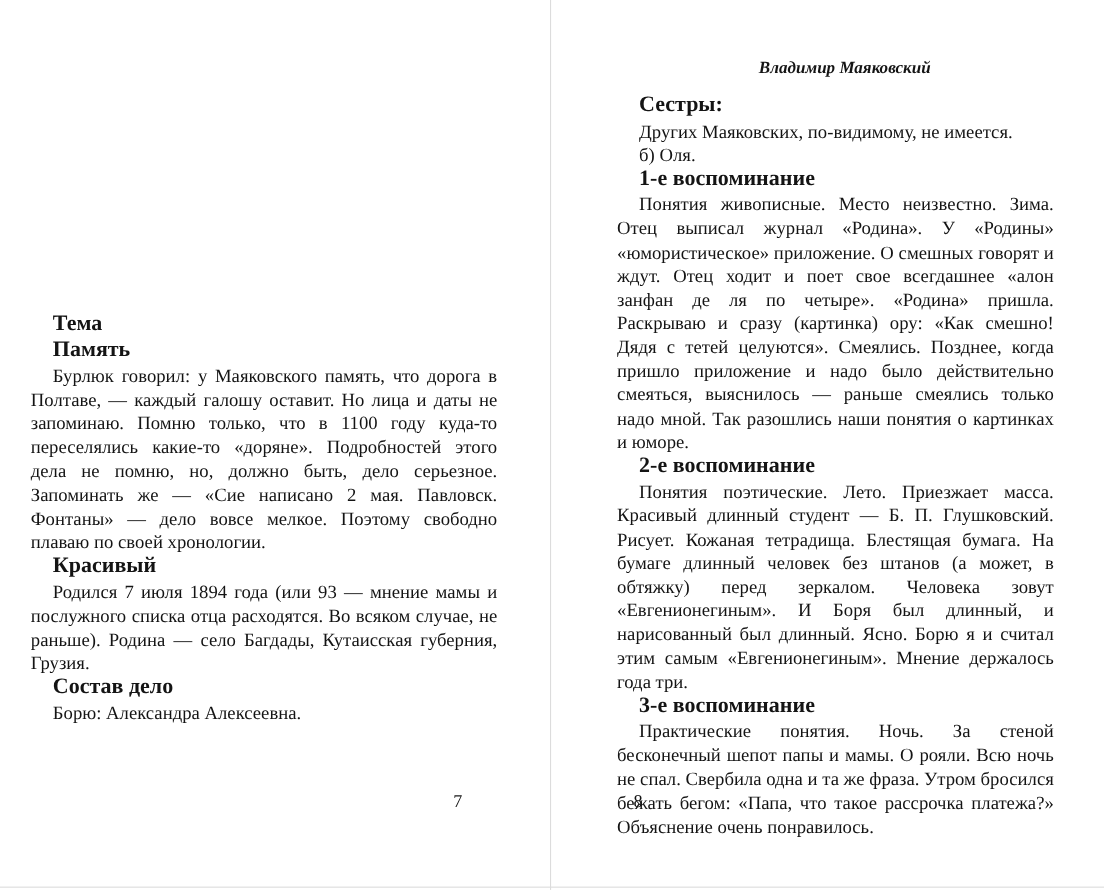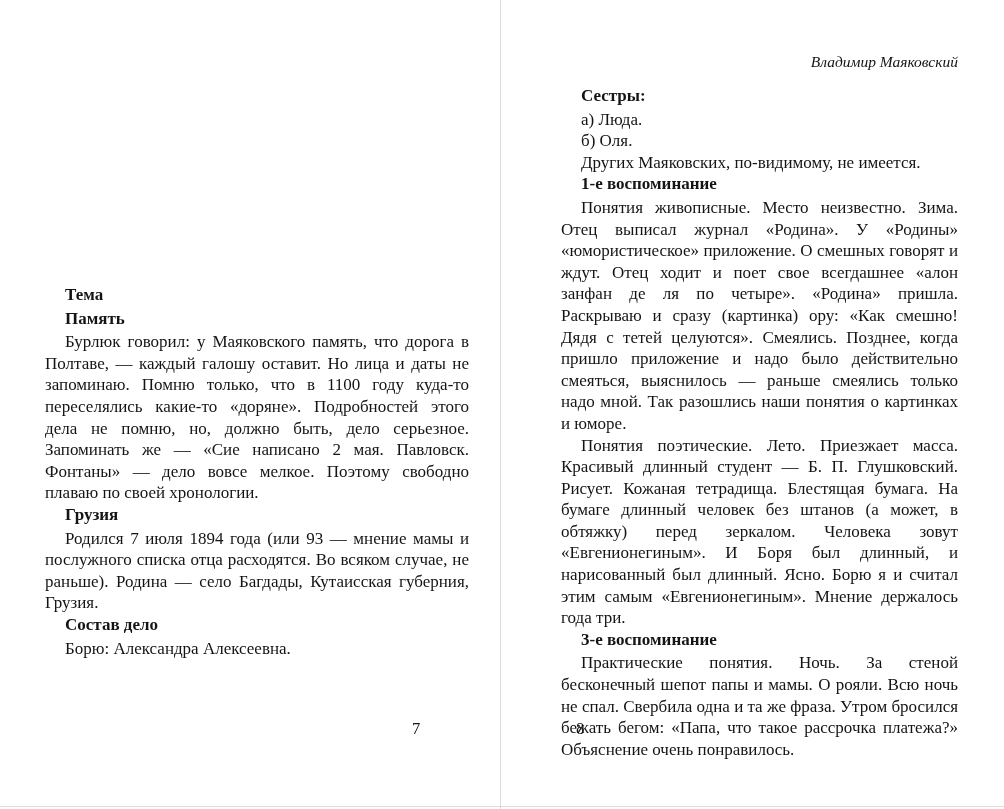--- a/index.html
+++ b/index.html
@@ -4,29 +4,29 @@
 <style>
   html,body{margin:0;padding:0;background:#ffffff;}
   .canvas{
     position:relative;width:1004px;height:809px;background:#ffffff;overflow:hidden;
     font-family:"Liberation Serif","DejaVu Serif",serif;color:#141414;
   }
   .gutter-line{position:absolute;left:500px;top:0;width:1px;height:809px;background:#dcdcdc;}
   .bottom-line{position:absolute;left:0;top:806px;width:1004px;height:1px;background:#dcdcdc;}
 
   .textblock{position:absolute;font-size:17px;line-height:21.6px;text-align:justify;hyphens:auto;}
-  .textblock-left{left:45px;top:284px;width:424px;font-family:Liberation Serif, serif;}
+  .textblock-left{left:28px;top:284px;width:424px;font-family:Liberation Serif, serif;}
   .textblock-right{left:561px;top:52px;width:397px;}
 
-  .running-header{font-style:italic;font-weight:normal;font-size:15.5px;line-height:20px;
-    margin:0 0 13px 17px;text-align:right;}
+  .running-header{font-style:italic;font-weight:bold;font-size:15.5px;line-height:20px;
+    margin:0 0 13px 17px;text-align:center;}
 
   .sec{margin:0;}
   .sec + .sec{}
-  .sec-h{font-weight:bold;font-size:17px;line-height:21.6px;margin:0 0 2px 0;
+  .sec-h{font-weight:bold;font-size:20px;line-height:21.6px;margin:0 0 2px 0;
     text-indent:20px;text-align:left;}
   .para{margin:0;text-indent:20px;}
   .line{text-indent:20px;text-align:left;}
 
   .page-number{position:absolute;font-size:16.5px;line-height:20px;}
   .page-number-left{left:412px;top:719px;}
   .page-number-right{left:576px;top:719px;}
 </style>
 </head>
 <body>
@@ -39,45 +39,45 @@
   <div class="textblock textblock-left">
     <div id="left-sections">
         <section class="sec">
           <h3 class="sec-h">Тема</h3>
         </section>
         <section class="sec">
           <h3 class="sec-h">Память</h3>
           <p class="para">Бурлюк говорил: у Маяковского память, что дорога в Полтаве, — каждый галошу оставит. Но лица и даты не запоминаю. Помню только, что в 1100 году куда-то переселялись какие-то «доряне». Подробностей этого дела не помню, но, должно быть, дело серьезное. Запоминать же — «Сие написано 2 мая. Павловск. Фонтаны» — дело вовсе мелкое. Поэтому свободно плаваю по своей хронологии.</p>
         </section>
         <section class="sec">
-          <h3 class="sec-h">Грузия</h3>
+          <h3 class="sec-h">Красивый</h3>
           <p class="para">Родился 7 июля 1894 года (или 93 — мнение мамы и послужного списка отца расходятся. Во всяком случае, не раньше). Родина — село Багдады, Кутаисская губерния, Грузия.</p>
         </section>
         <section class="sec">
           <h3 class="sec-h">Состав дело</h3>
           <p class="para">Борю: Александра Алексеевна.</p>
         </section>
       </div>
   </div>
   <div class="page-number page-number-left">7</div>
 
   <div class="textblock textblock-right">
     <div class="running-header">Владимир Маяковский</div>
     <div id="right-sections">
         <section class="sec">
           <h3 class="sec-h">Сестры:</h3>
-          <div class="line">а) Люда.</div>
+          <div class="line">Других Маяковских, по-видимому, не имеется.</div>
           <div class="line">б) Оля.</div>
-          <div class="line">Других Маяковских, по-видимому, не имеется.</div>
         </section>
         <section class="sec">
           <h3 class="sec-h">1-е воспоминание</h3>
           <p class="para">Понятия живописные. Место неизвестно. Зима. Отец выписал журнал «Родина». У «Родины» «юмористическое» приложение. О смешных говорят и ждут. Отец ходит и поет свое всегдашнее «алон занфан де ля по четыре». «Родина» пришла. Раскрываю и сразу (картинка) ору: «Как смешно! Дядя с тетей целуются». Смеялись. Позднее, когда пришло приложение и надо было действительно смеяться, выяснилось — раньше смеялись только надо мной. Так разошлись наши понятия о картинках и юморе.</p>
         </section>
         <section class="sec">
+          <h3 class="sec-h">2-е воспоминание</h3>
           <p class="para">Понятия поэтические. Лето. Приезжает масса. Красивый длинный студент — Б. П. Глушковский. Рисует. Кожаная тетрадища. Блестящая бумага. На бумаге длинный человек без штанов (а может, в обтяжку) перед зеркалом. Человека зовут «Евгенионегиным». И Боря был длинный, и нарисованный был длинный. Ясно. Борю я и считал этим самым «Евгенионегиным». Мнение держалось года три.</p>
         </section>
         <section class="sec">
           <h3 class="sec-h">3-е воспоминание</h3>
           <p class="para">Практические понятия. Ночь. За стеной бесконечный шепот папы и мамы. О рояли. Всю ночь не спал. Свербила одна и та же фраза. Утром бросился бежать бегом: «Папа, что такое рассрочка платежа?» Объяснение очень понравилось.</p>
         </section>
       </div>
   </div>
   <div class="page-number page-number-right">8</div>
 

